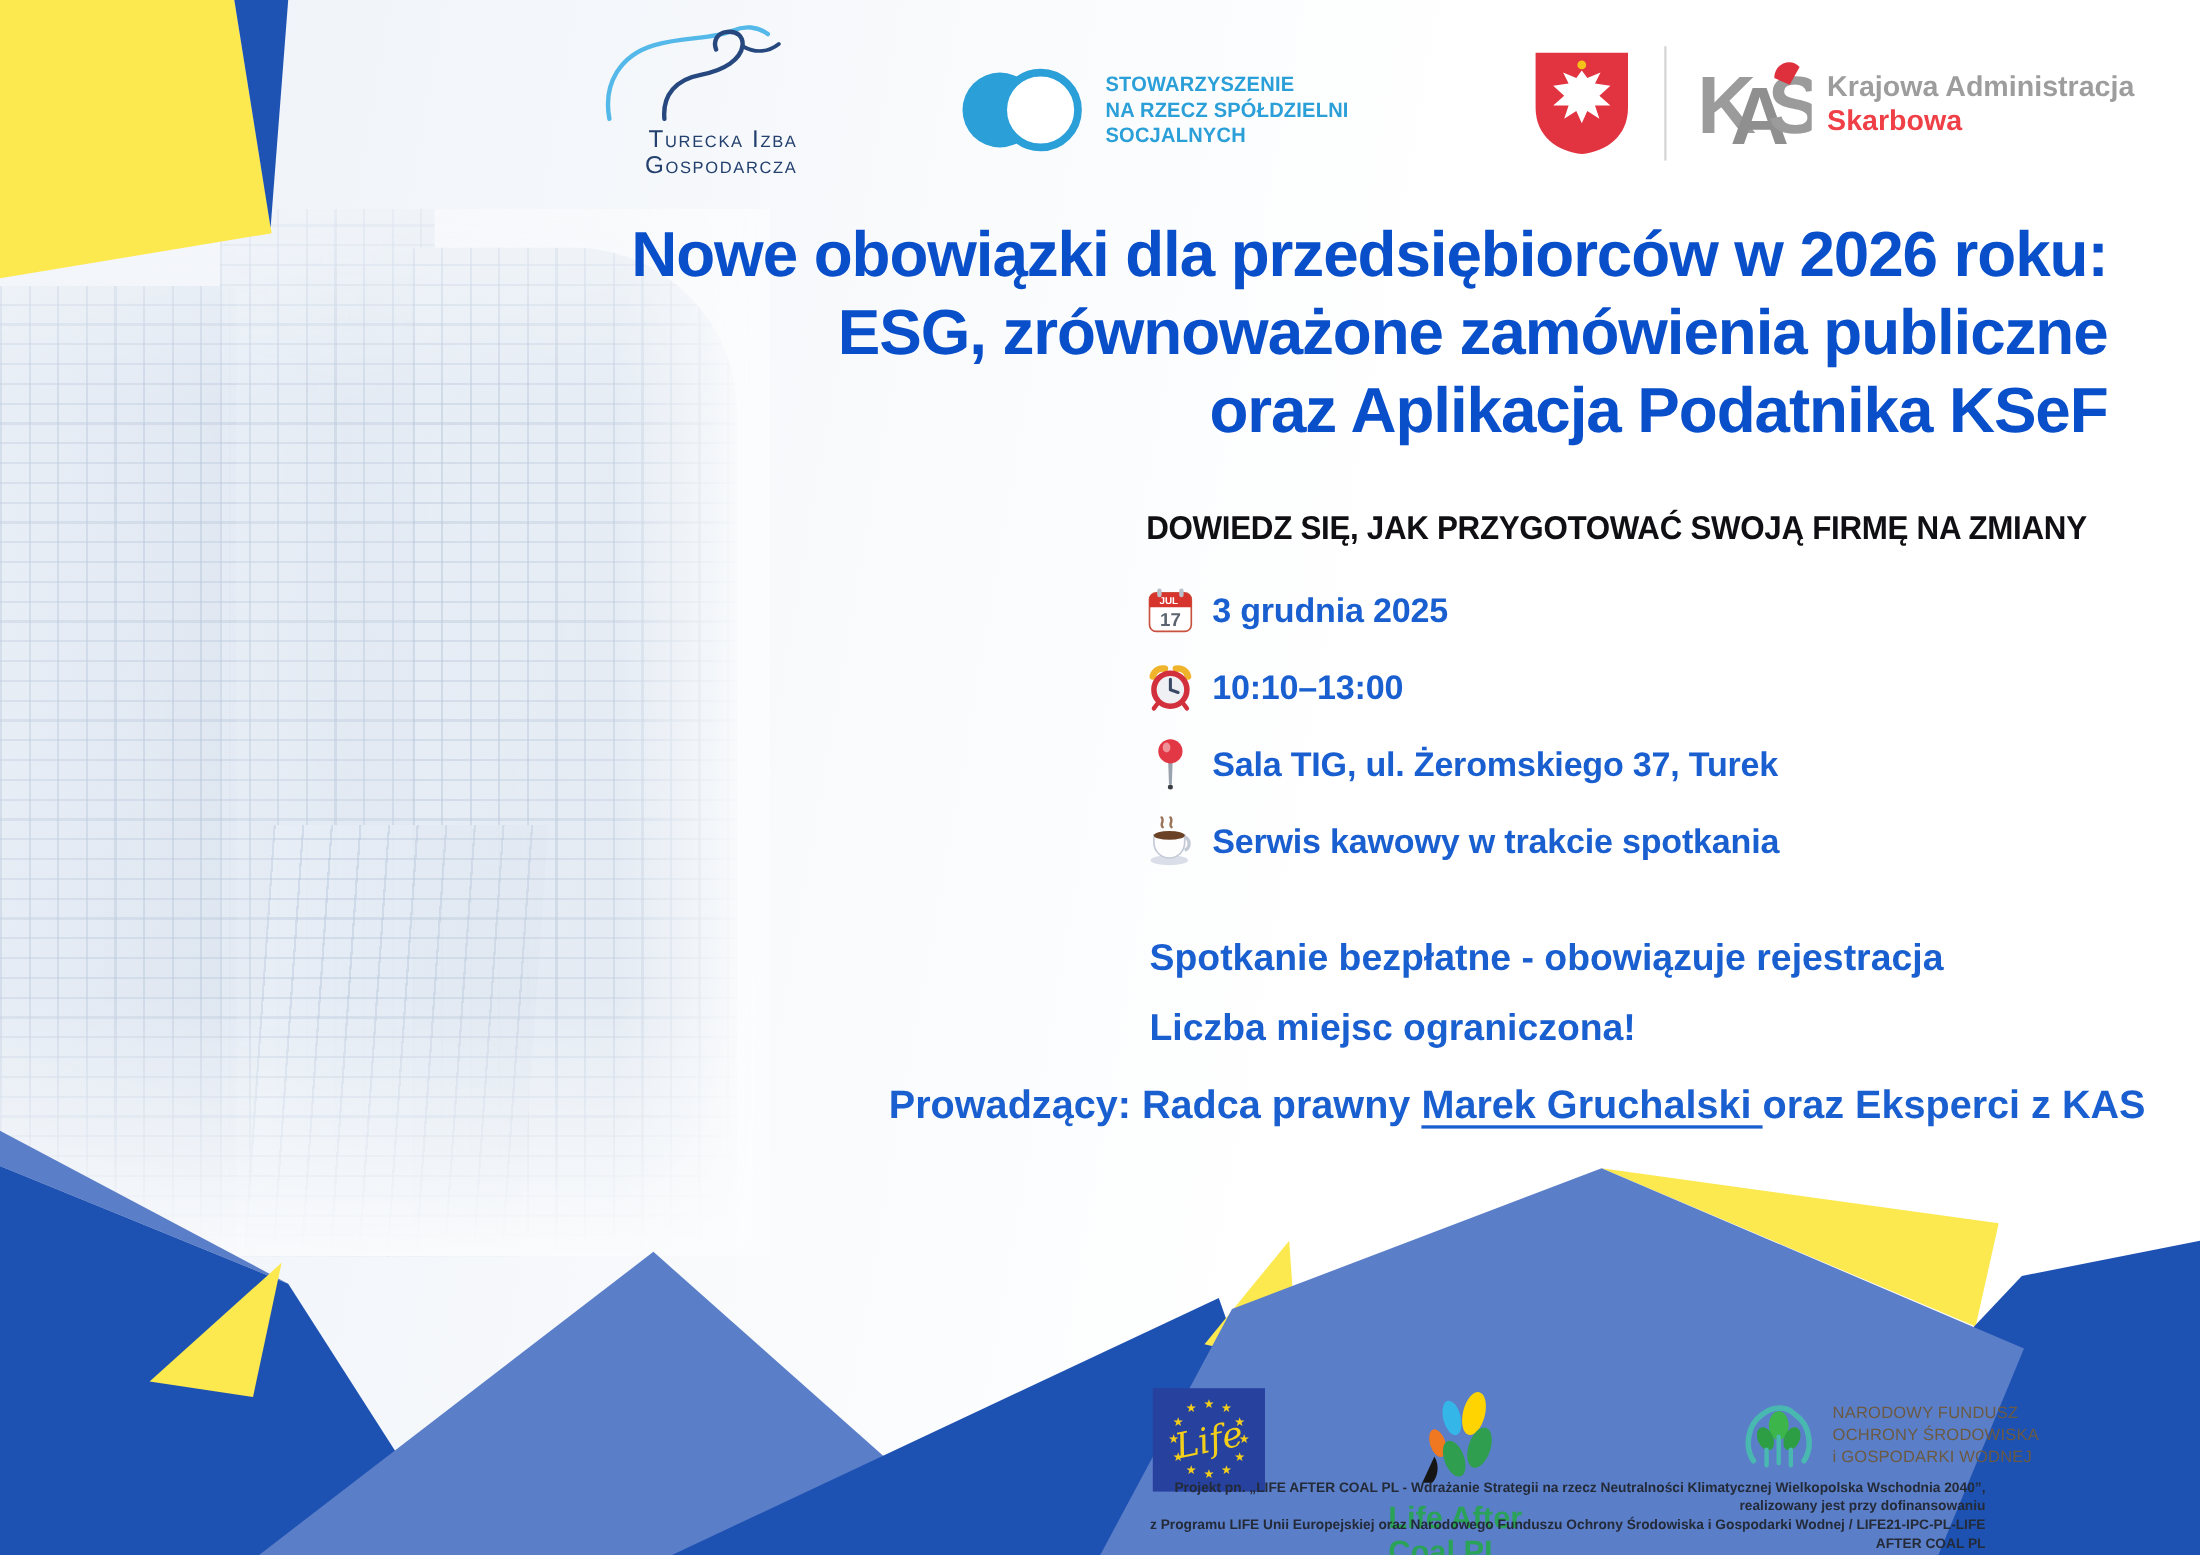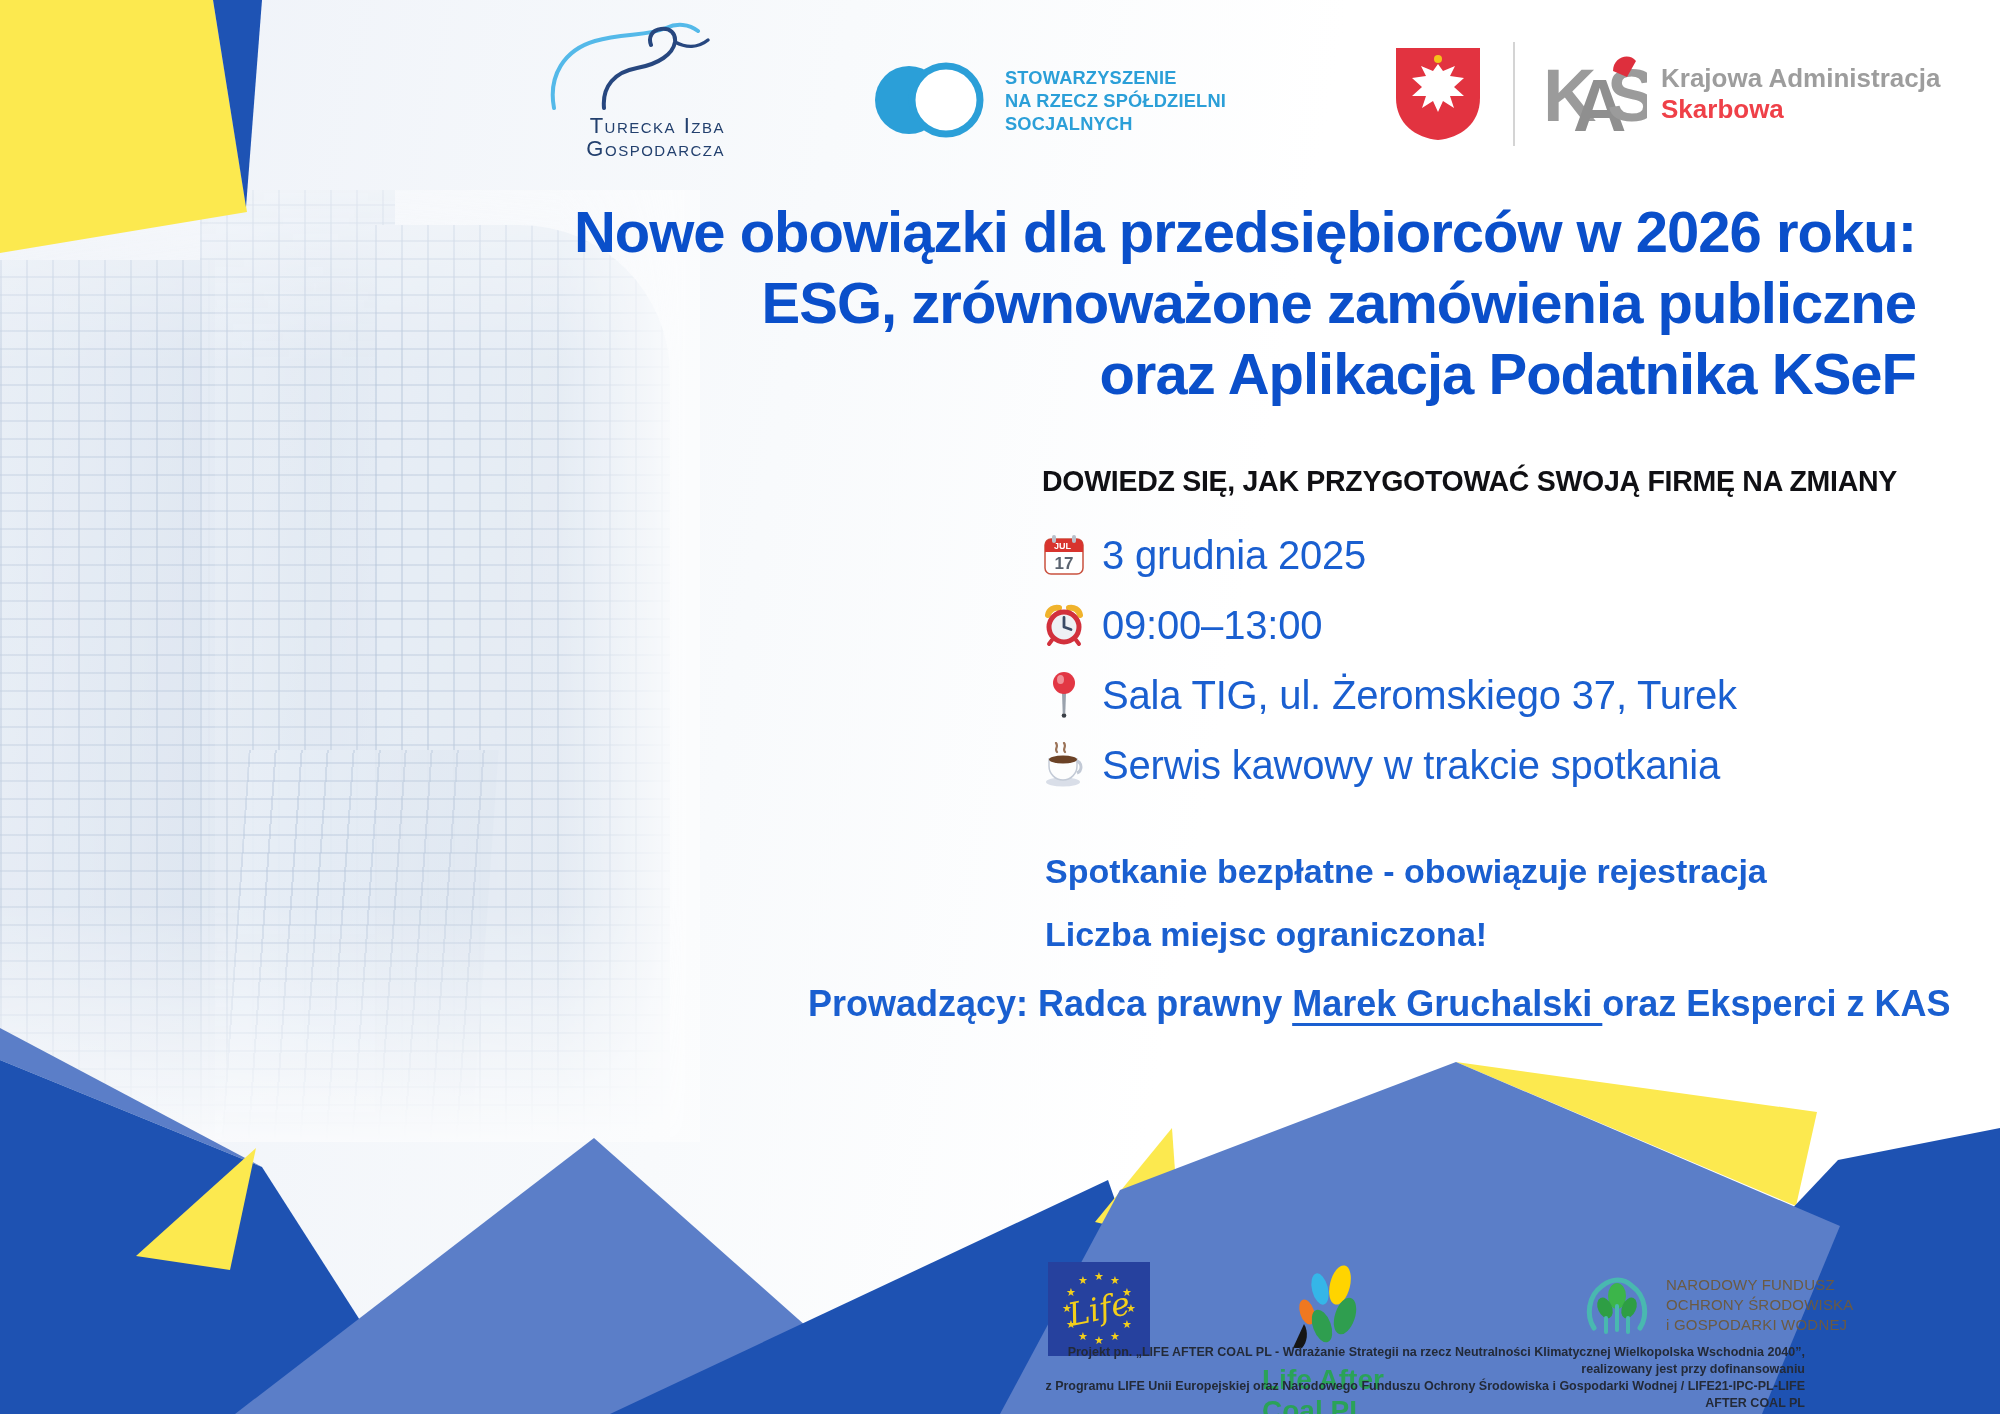--- a/index.html
+++ b/index.html
@@ -38,21 +38,21 @@
   
   .title{position:absolute;top:196px;right:84px;width:1700px;text-align:right;
     font-size:58px;font-weight:800;color:#0a4fca;line-height:71px;letter-spacing:-1px;}
   
   .subtitle{position:absolute;left:1042px;top:464px;font-size:30px;font-weight:800;color:#101014;
     letter-spacing:-.3px;transform:scaleX(.95);transform-origin:left;white-space:nowrap;}
   
   .details{position:absolute;left:1038px;top:520px;}
   .drow{display:flex;align-items:center;height:70px;gap:12px;}
   .dicon{width:52px;display:flex;justify-content:center;}
-  .dtext{font-size:40px;font-weight:400;color:#1a5fd0;letter-spacing:-.2px;white-space:nowrap;}
+  .dtext{font-size:31px;font-weight:700;color:#1a5fd0;letter-spacing:-.2px;white-space:nowrap;}
   
   .notes{position:absolute;left:1045px;top:840px;font-size:34px;font-weight:600;color:#1a5fd0;line-height:63px;white-space:nowrap;}
   
   .presenter{position:absolute;left:808px;top:983px;font-size:36px;font-weight:600;color:#1a5fd0;white-space:nowrap;}
   .presenter .uname{text-decoration:underline;text-decoration-thickness:3px;text-underline-offset:7px;}
   
   .eu-flag{position:absolute;left:1048px;top:1262px;width:102px;height:94px;background:#26419e;}
   .lac{position:absolute;left:1262px;top:1262px;display:flex;align-items:center;gap:10px;flex-direction:column;}
   .lac-text{font-size:28px;font-weight:700;color:#2aa258;line-height:31px;}
   .nfos{position:absolute;left:1580px;top:1268px;display:flex;align-items:center;gap:12px;}
@@ -158,21 +158,21 @@
       <div class="drow">
         <span class="dicon">
           <svg width="46" height="46" viewBox="0 0 46 46">
             <path d="M7,13 a9,9 0 0 1 11,-7" fill="none" stroke="#f0b32c" stroke-width="6" stroke-linecap="round"></path>
             <path d="M39,13 a9,9 0 0 0 -11,-7" fill="none" stroke="#f0b32c" stroke-width="6" stroke-linecap="round"></path>
             <circle cx="23" cy="25" r="15" fill="#eef0f4" stroke="#d2303c" stroke-width="5"></circle>
             <path d="M23,25 L23,15.5 M23,25 L30,27.5" stroke="#3a4a66" stroke-width="2.8" stroke-linecap="round"></path>
             <path d="M11,38 l-3,4 M35,38 l3,4" stroke="#d2303c" stroke-width="4" stroke-linecap="round"></path>
           </svg>
         </span>
-        <span class="dtext">09:00–13:00</span>
+        <span class="dtext">10:10–13:00</span>
       </div>
 
       <div class="drow">
         <span class="dicon">
           <svg width="40" height="50" viewBox="0 0 40 50">
             <path d="M18,23 L22,23 L21.3,43 L18.7,43 Z" fill="#9aa2ad"></path>
             <circle cx="20" cy="45.5" r="2.3" fill="#3a3f46"></circle>
             <circle cx="20" cy="13" r="11" fill="#e23744"></circle>
             <ellipse cx="16.5" cy="9.5" rx="3.5" ry="4.5" fill="#ffffff" opacity="0.45"></ellipse>
           </svg>

